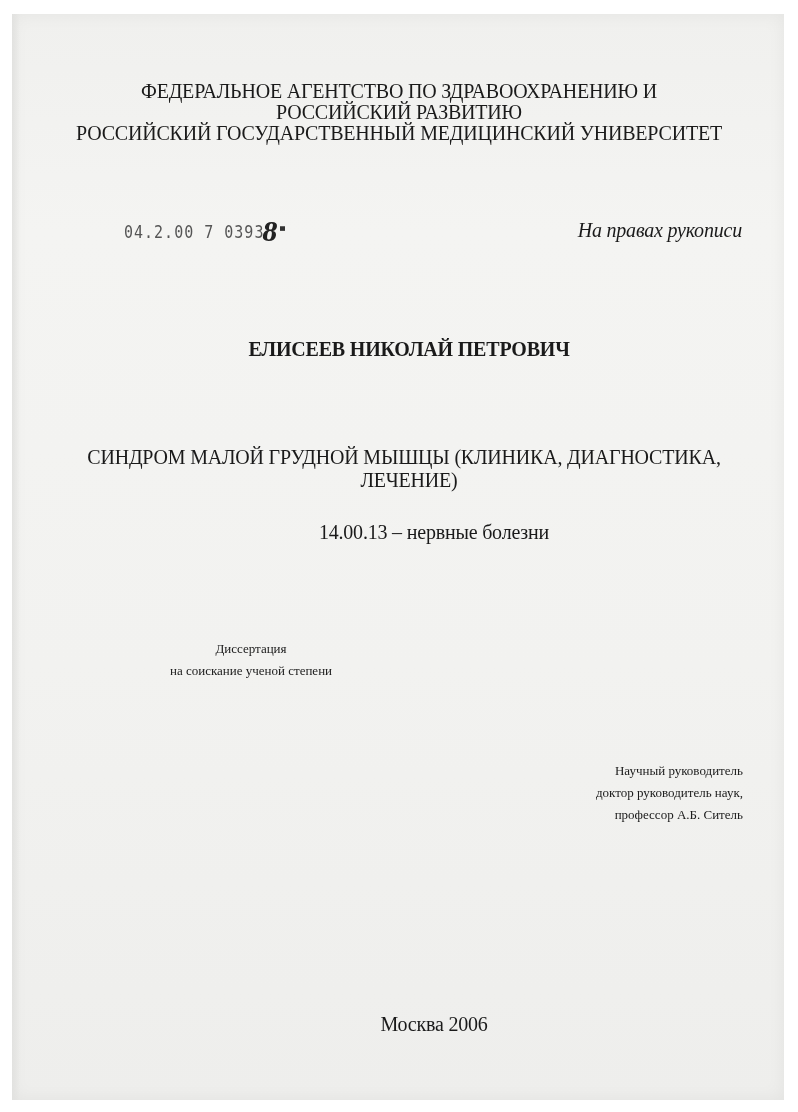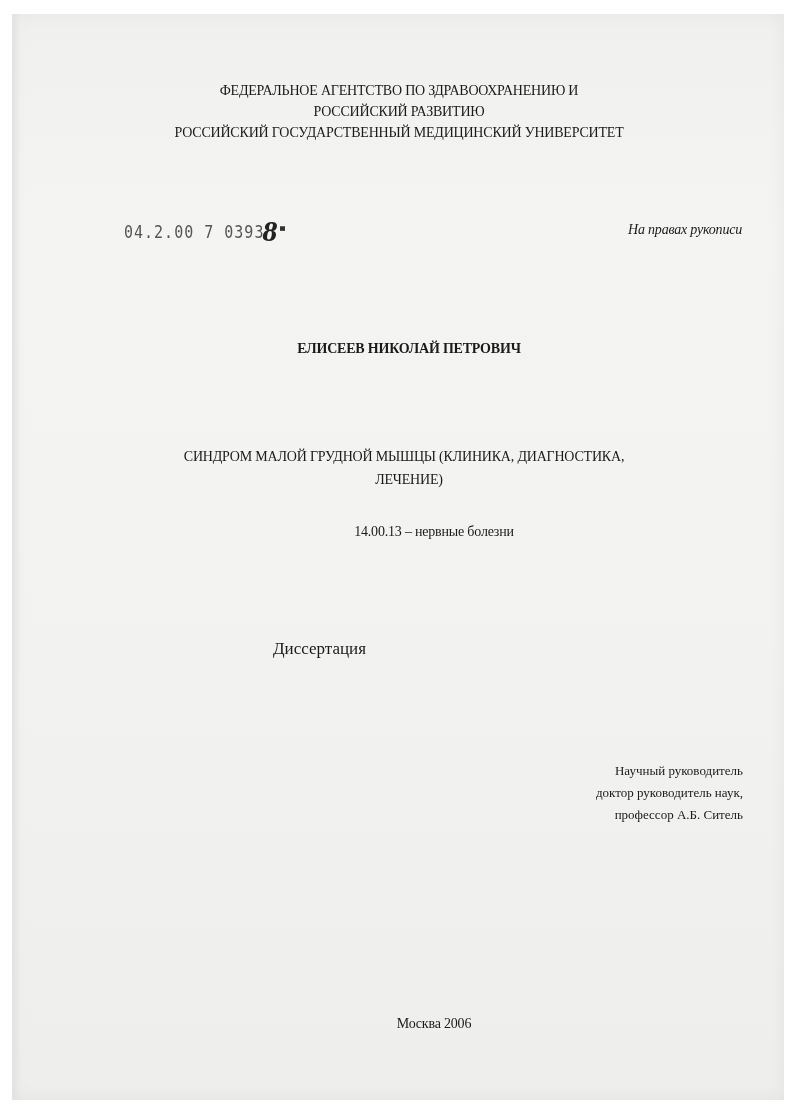--- a/index.html
+++ b/index.html
@@ -26,21 +26,21 @@
     }
     .edge-left {
       position: absolute;
       left: 12px; top: 14px;
       width: 8px; height: 1086px;
       background: linear-gradient(90deg, #e2e2e0, rgba(240,240,238,0));
     }
     .line {
       position: absolute;
       white-space: nowrap;
-      font-size: 14px;
+      font-size: 20px;
       line-height: 20px;
       letter-spacing: -0.2px;
     }
     .center {
       left: 0;
       width: 798px;
       text-align: center;
     }
     .bold { font-weight: bold; }
     .italic { font-style: italic; }
@@ -76,22 +76,22 @@
       position: absolute;
       right: 55px;
       text-align: right;
       font-size: 13px;
       line-height: 22px;
     }
     .left-block {
       position: absolute;
       left: 136px;
       width: 230px;
-      text-align: right;
-      font-size: 17px;
+      text-align: center;
+      font-size: 13px;
       line-height: 22px;
     }
   </style>
 </head>
 <body>
 
 <div class="page"></div>
 <div class="edge-left"></div>
 
 <div class="line center" style="top:81px;">ФЕДЕРАЛЬНОЕ АГЕНТСТВО ПО ЗДРАВООХРАНЕНИЮ И</div>
@@ -105,20 +105,21 @@
 
 <div class="line center bold" style="top:339px; left:10px;">ЕЛИСЕЕВ НИКОЛАЙ ПЕТРОВИЧ</div>
 
 <div class="line center" style="top:447px; left:5px;">СИНДРОМ МАЛОЙ ГРУДНОЙ МЫШЦЫ (КЛИНИКА, ДИАГНОСТИКА,</div>
 <div class="line center" style="top:470px; left:10px;">ЛЕЧЕНИЕ)</div>
 
 <div class="line center" style="top:522px; left:35px;">14.00.13 – нервные болезни</div>
 
 <div class="left-block" style="top:638px;">
   <div>Диссертация</div>
+  <div>на соискание ученой степени</div>
 </div>
 
 <div class="right-block" style="top:760px;">
   <div>Научный руководитель</div>
   <div>доктор руководитель наук,</div>
   <div>профессор А.Б. Ситель</div>
 </div>
 
 <div class="line center" style="top:1014px; left:35px;">Москва 2006</div>
 

